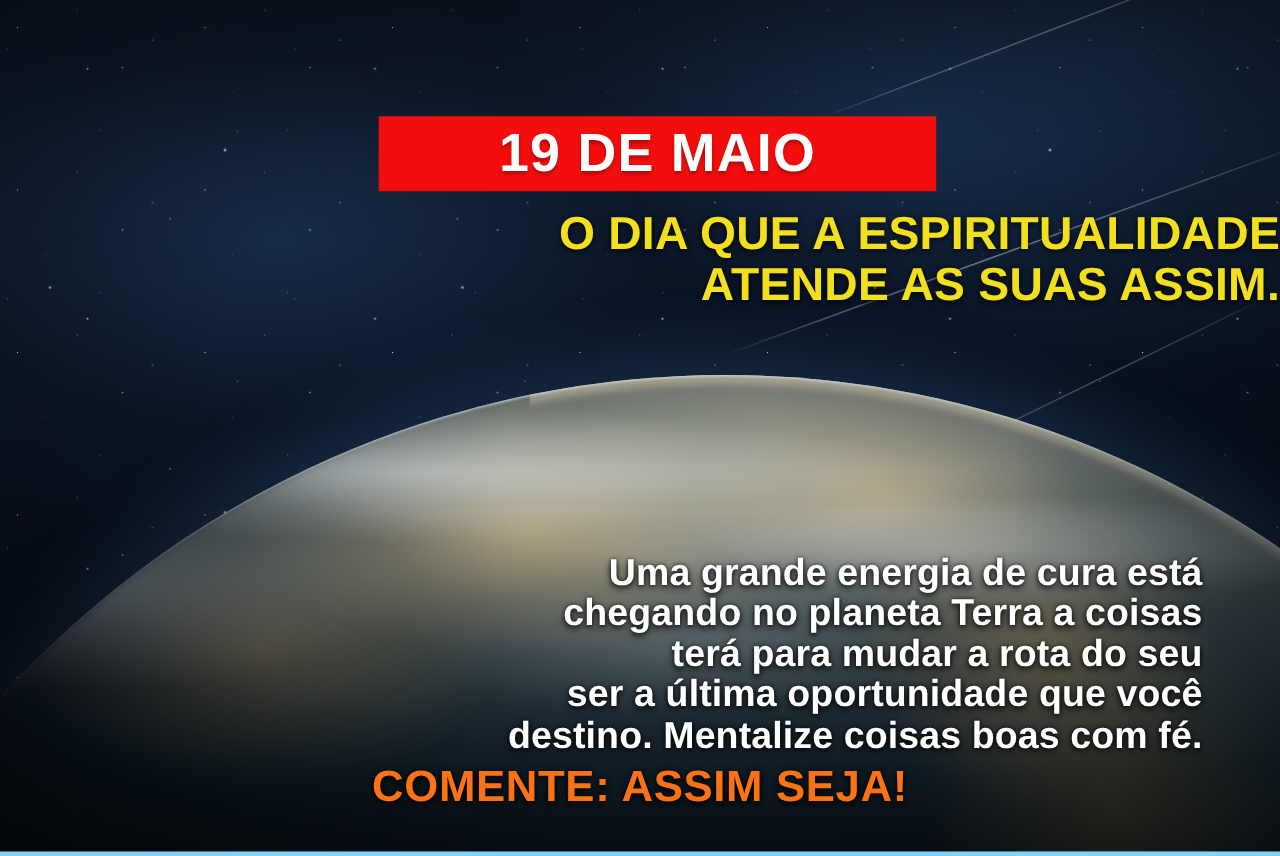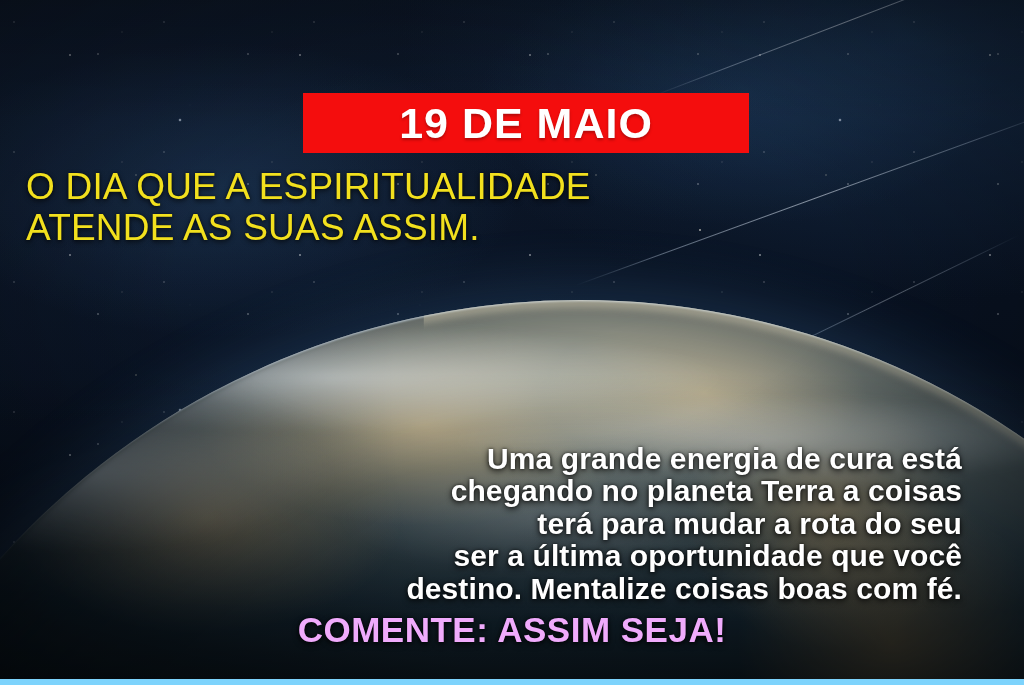--- a/index.html
+++ b/index.html
@@ -11,21 +11,21 @@
   body {
     font-family: "Liberation Sans", sans-serif;
   }
 
   .poster {
     position: relative;
     width: 1024px;
     height: 685px;
     overflow: hidden;
     background: #0a1020;
-    border-bottom: 6px solid #7dd3fc;
+    border-bottom: 4px solid #7dd3fc;
     box-sizing: border-box;
   }
 
   
   .space-base {
     position: absolute;
     inset: 0;
     background:
       radial-gradient(ellipse 70% 55% at 88% 6%, rgba(30,60,96,0.55) 0%, rgba(10,18,34,0) 70%),
       radial-gradient(ellipse 90% 70% at 8% 12%, rgba(14,26,46,0.9) 0%, rgba(6,10,20,0) 72%),
@@ -183,24 +183,24 @@
     line-height: 1;
     white-space: nowrap;
     text-shadow: 0 2px 3px rgba(0,0,0,0.28);
   }
 
   .headline {
     position: absolute;
     left: 0;
     right: 0;
     top: 166px;
-    text-align: left;
+    text-align: right;
     color: #f2e01e;
     font-size: 37px;
-    font-weight: normal;
+    font-weight: bold;
     line-height: 1.12;
     letter-spacing: 0.2px;
     text-shadow: 0 2px 5px rgba(0,0,0,0.72), 0 0 2px rgba(0,0,0,0.5);
     margin-left: 26px;
   }
   .headline-line { display: block; }
 
   .body-copy {
     position: absolute;
     left: 50%;
@@ -216,21 +216,21 @@
     text-shadow: 0 2px 6px rgba(0,0,0,0.85), 0 0 3px rgba(0,0,0,0.65);
   }
   .body-line { display: block; }
 
   .cta {
     position: absolute;
     left: 0;
     right: 0;
     top: 612px;
     text-align: center;
-    color: #f0abfc;
+    color: #f97316;
     font-size: 35px;
     font-weight: bold;
     letter-spacing: 0.5px;
     line-height: 1;
     text-shadow: 0 2px 6px rgba(0,0,0,0.85), 0 0 3px rgba(0,0,0,0.6);
   }
 </style>
 </head>
 <body>
 

